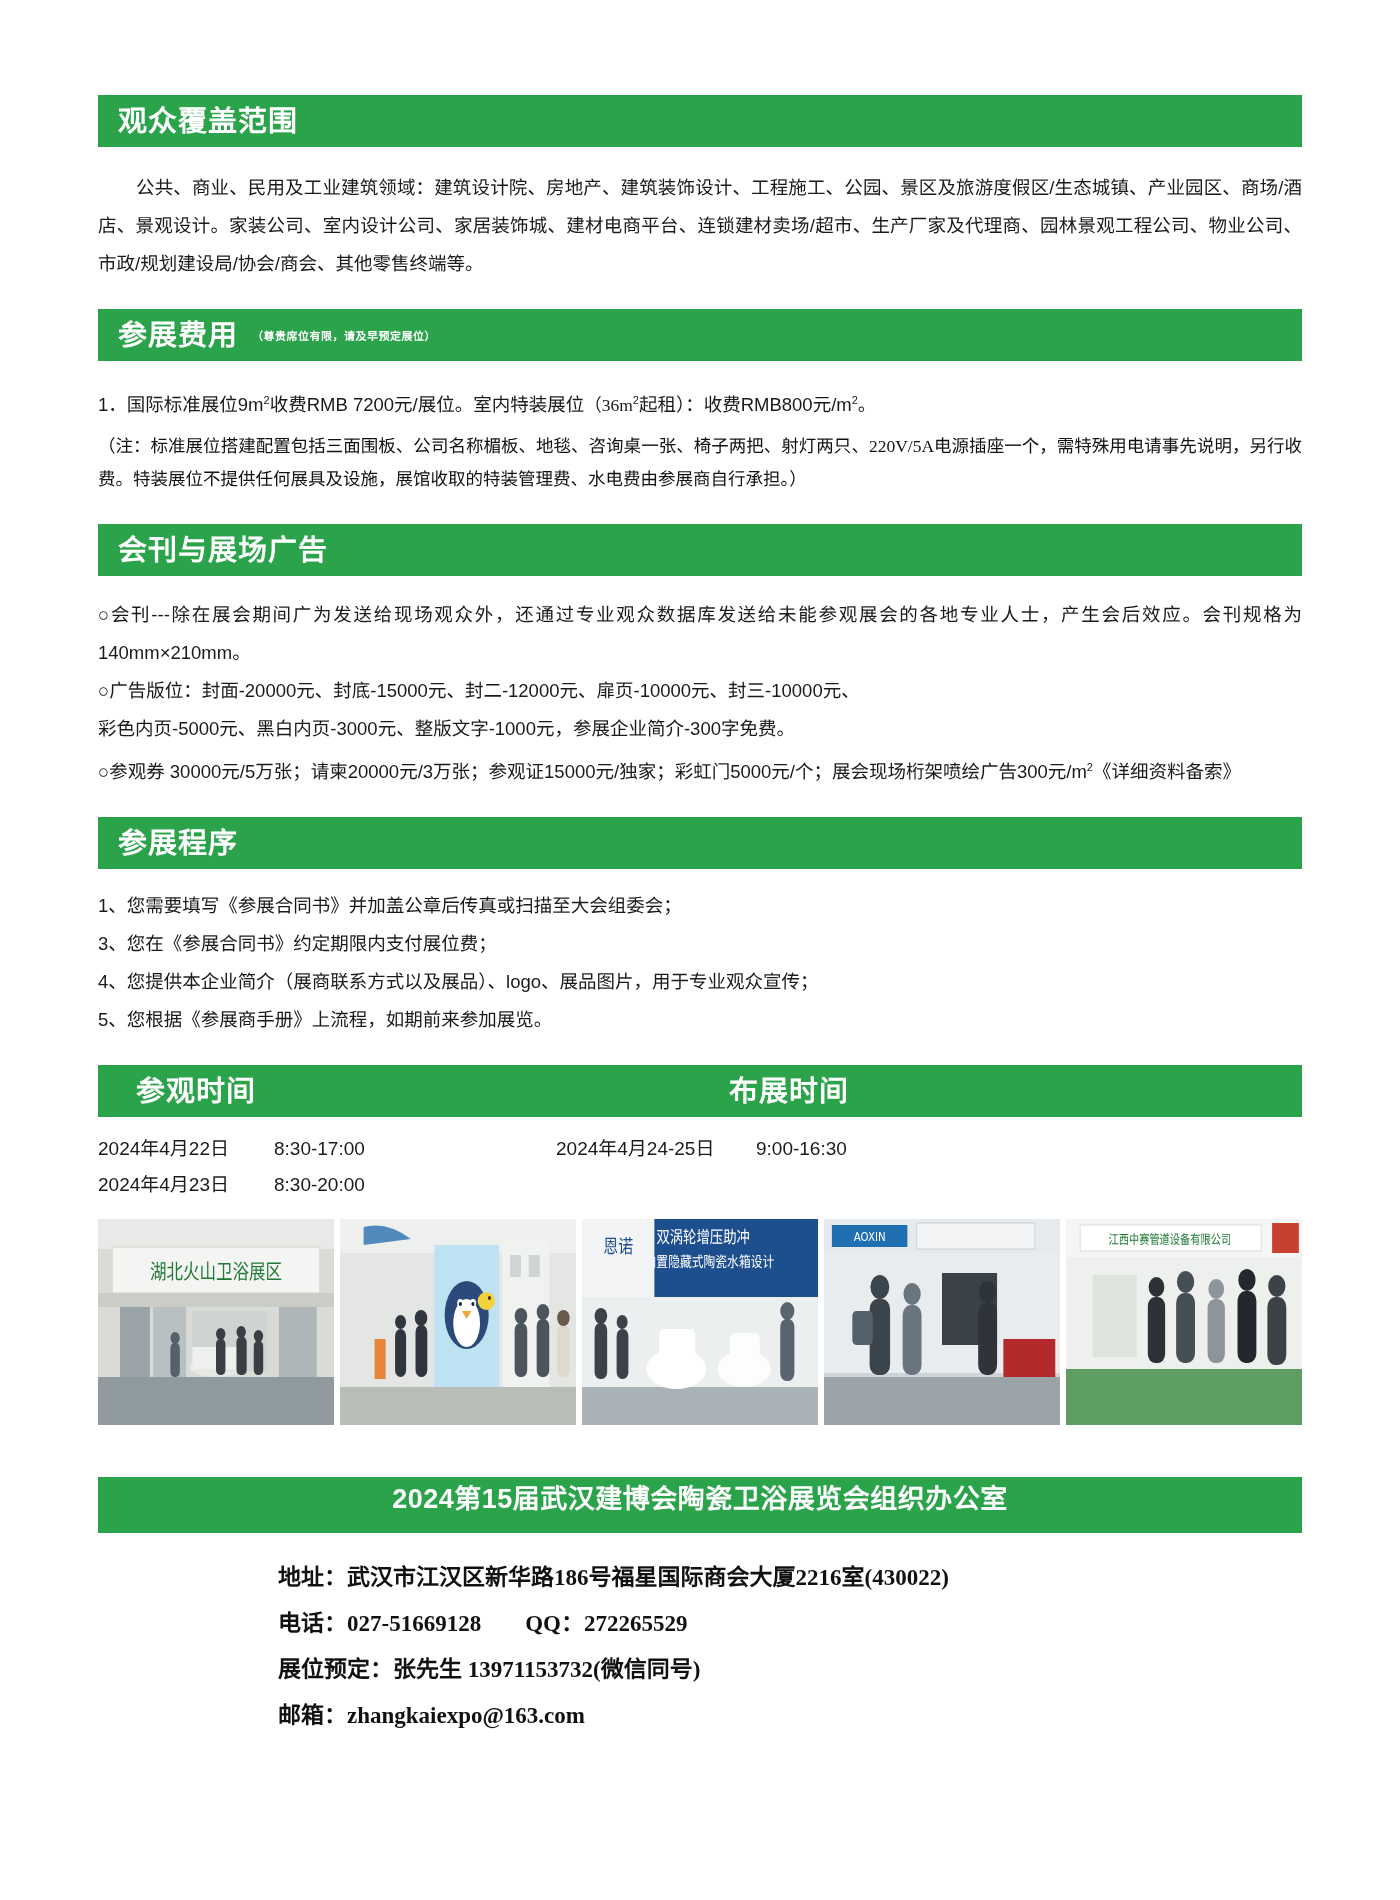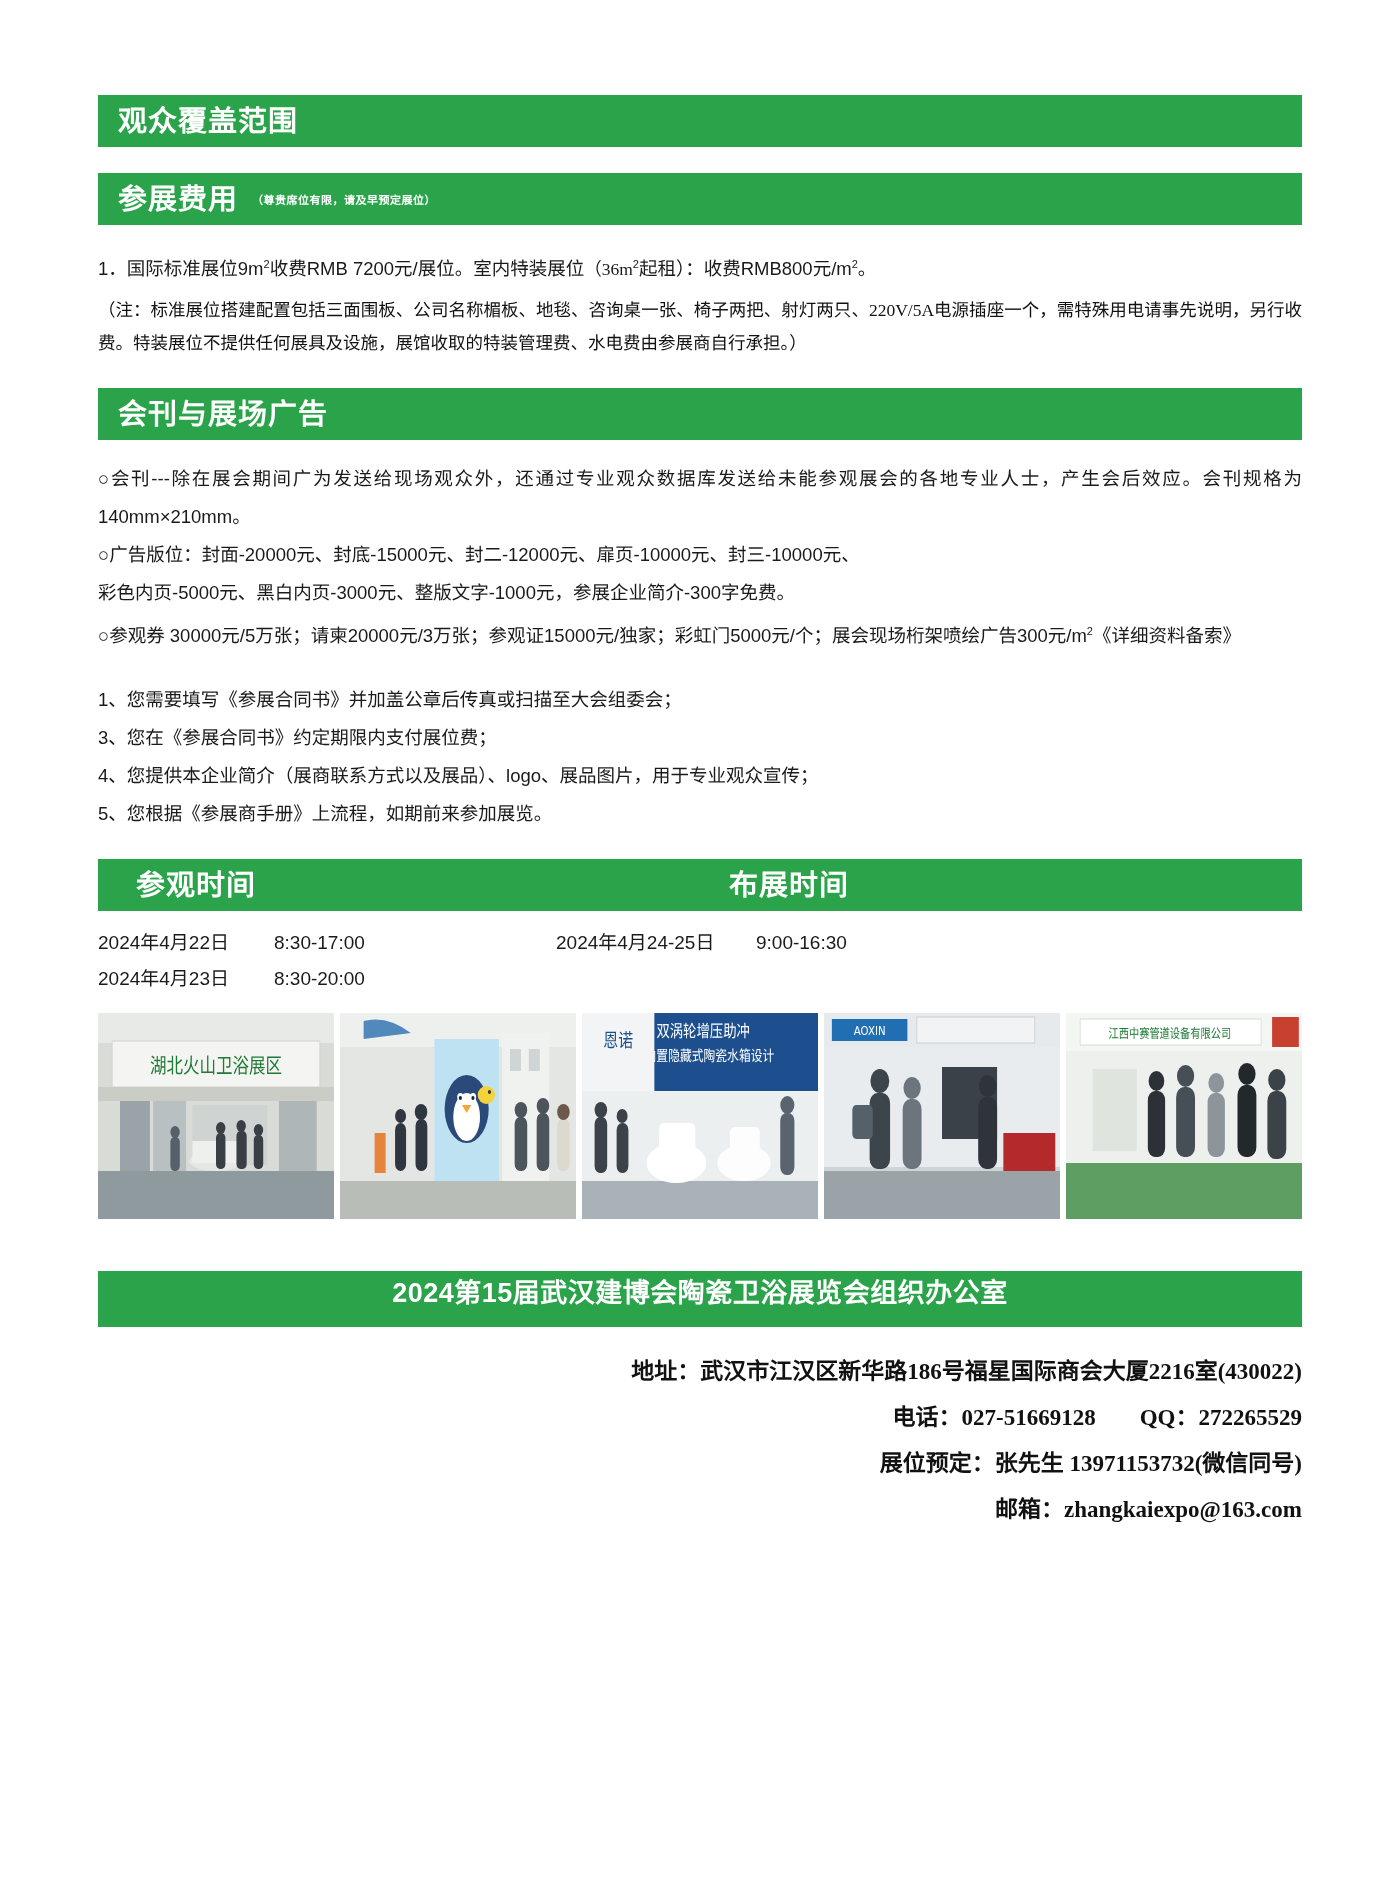--- a/index.html
+++ b/index.html
@@ -119,40 +119,40 @@
   }
   .footer-bar span {
     color: #ffffff;
     font-size: 27px;
     font-weight: bold;
     letter-spacing: 0.5px;
   }
   .contact {
     margin-top: 22px;
     padding-left: 180px;
-    text-align: right;
   }
   .contact-line {
     font-family: "Liberation Serif", serif;
     font-weight: bold;
     font-size: 23px;
     line-height: 46px;
     color: #111111;
   }
   .contact-line .gap { display: inline-block; width: 44px; }
 </style>
 </head>
 <body>
 
 <div class="page">
 
   <div class="sec">
     <div class="bar">
       <span class="bar-title">观众覆盖范围</span>
     </div>
+    <p class="para indent blk-1">公共、商业、民用及工业建筑领域：建筑设计院、房地产、建筑装饰设计、工程施工、公园、景区及旅游度假区/生态城镇、产业园区、商场/酒店、景观设计。家装公司、室内设计公司、家居装饰城、建材电商平台、连锁建材卖场/超市、生产厂家及代理商、园林景观工程公司、物业公司、市政/规划建设局/协会/商会、其他零售终端等。</p>
   </div>
 
   <div class="sec" style="margin-top:26px;">
     <div class="bar">
       <span class="bar-title">参展费用</span>
       <span class="bar-sub">（尊贵席位有限，请及早预定展位）</span>
     </div>
 
     <p class="para" style="margin-top:20px;margin-bottom:6px;">
       <span>1．国际标准展位9m</span><sup>2</sup><span>收费RMB 7200元/展位。室内特装展位</span><span class="small-serif">（36m</span><sup>2</sup><span>起租）：收费RMB800元/m</span><sup>2</sup><span>。</span>
@@ -168,20 +168,23 @@
     </div>
     <p class="para" style="margin-top:20px;margin-bottom:0;">○会刊---除在展会期间广为发送给现场观众外，还通过专业观众数据库发送给未能参观展会的各地专业人士，产生会后效应。会刊规格为140mm×210mm。</p>
     <p class="para" style="margin:0;">○广告版位：封面-20000元、封底-15000元、封二-12000元、扉页-10000元、封三-10000元、</p>
     <p class="para" style="margin:0;">彩色内页-5000元、黑白内页-3000元、整版文字-1000元，参展企业简介-300字免费。</p>
     <p class="para" style="margin:0;">
       <span>○参观券 30000元/5万张；请柬20000元/3万张；参观证15000元/独家；彩虹门5000元/个；展会现场桁架喷绘广告300元/m</span><sup>2</sup><span>《详细资料备索》</span>
     </p>
   </div>
 
   <div class="sec" style="margin-top:26px;">
+    <div class="bar">
+      <span class="bar-title">参展程序</span>
+    </div>
     <div style="margin-top:18px;">
       <p class="para" style="margin:0;">1、您需要填写《参展合同书》并加盖公章后传真或扫描至大会组委会；</p>
       <p class="para" style="margin:0;">3、您在《参展合同书》约定期限内支付展位费；</p>
       <p class="para" style="margin:0;">4、您提供本企业简介（展商联系方式以及展品）、logo、展品图片，用于专业观众宣传；</p>
       <p class="para" style="margin:0;">5、您根据《参展商手册》上流程，如期前来参加展览。</p>
     </div>
   </div>
 
   <div class="sec" style="margin-top:26px;">
     <div class="two-bar">

